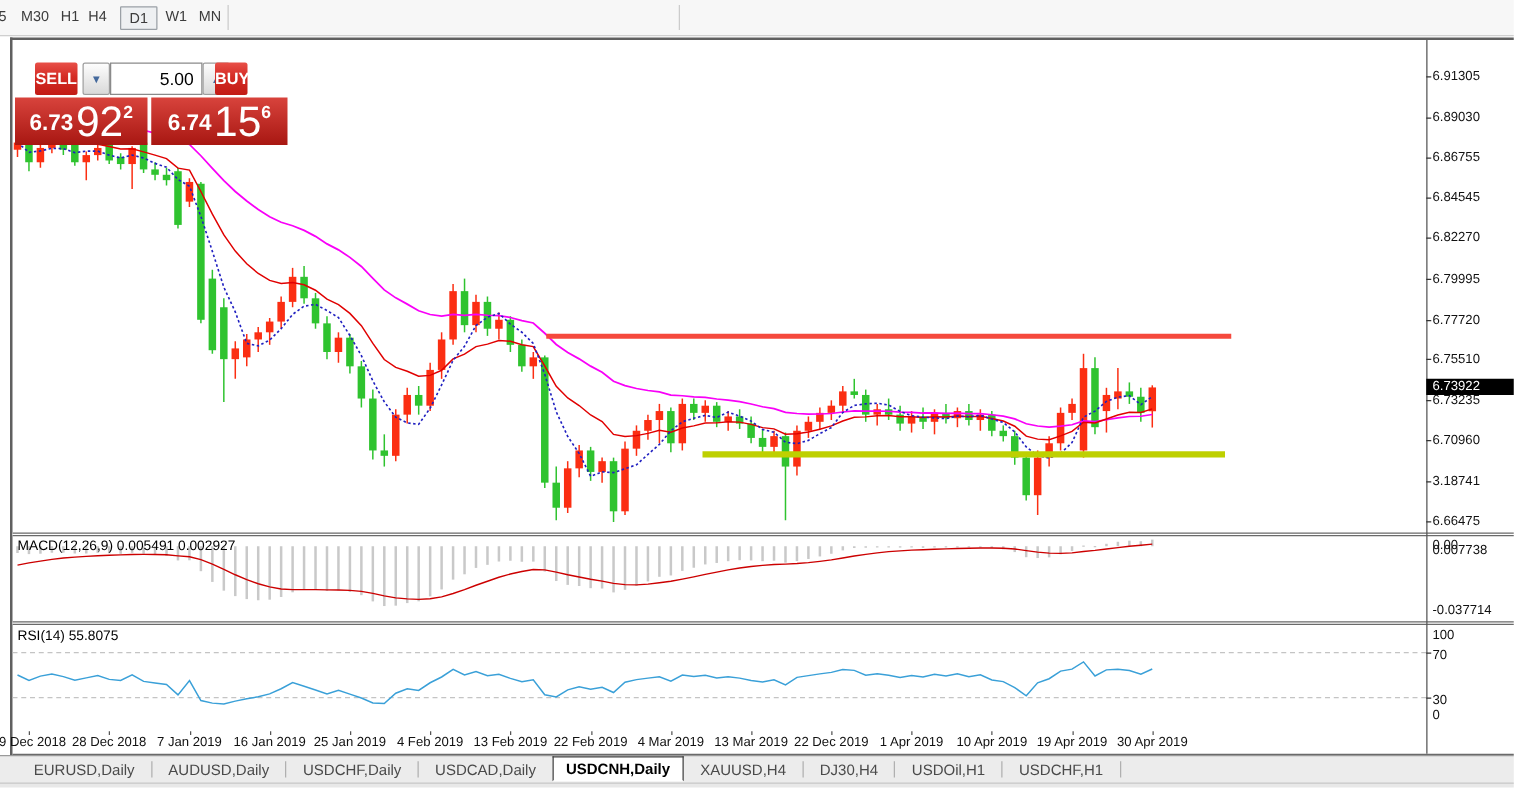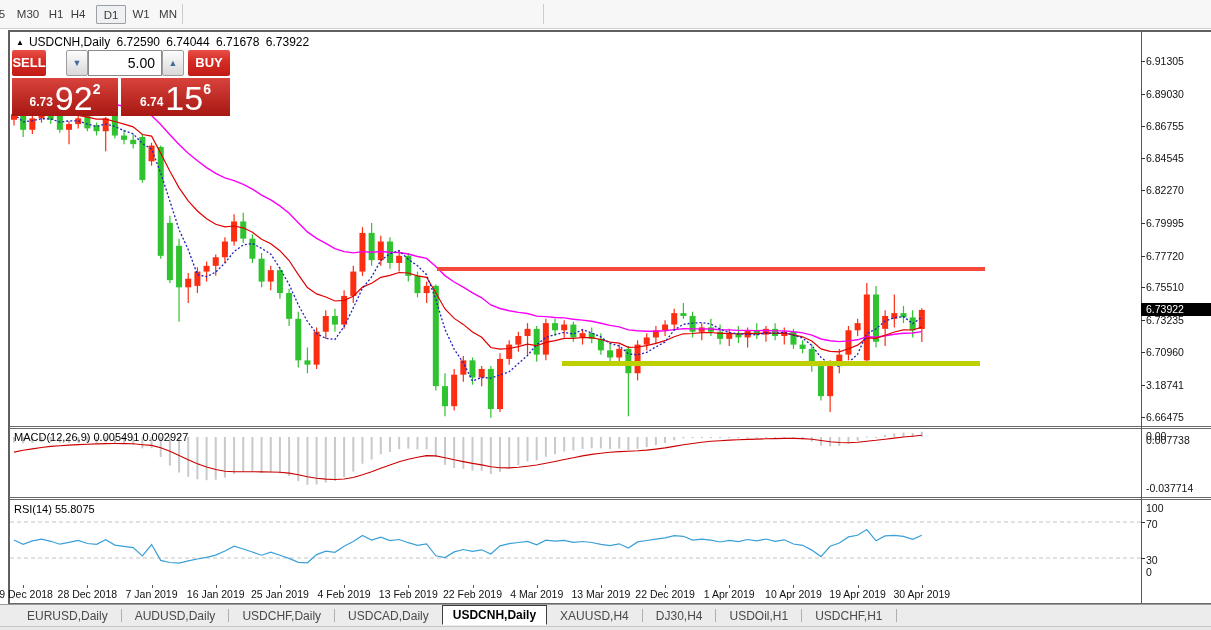--- a/index.html
+++ b/index.html
@@ -39,21 +39,21 @@
   .tp-btn{position:absolute;top:1px;height:26px;color:#fff;font-size:13px;font-weight:bold;
     text-align:center;line-height:26px;background:linear-gradient(180deg,#e85048,#d42b24 45%,#c21b15);
     border-radius:2px;}
   .sp-btn{position:absolute;top:1px;width:22px;height:26px;background:linear-gradient(180deg,#fdfdfd,#d9d9d9);
     border:1px solid #9d9d9d;text-align:center;line-height:24px;font-size:9px;color:#44699c;border-radius:2px;}
   #vol-input{position:absolute;left:76px;top:1px;width:74px;height:26px;border:1px solid #8a8a8a;
     font-size:14px;text-align:right;padding-right:6px;font-family:"Liberation Sans",sans-serif;color:#000;}
   .tp-big{position:absolute;top:29px;height:38px;color:#fff;
     background:linear-gradient(180deg,#d8433c,#a81712);display:flex;align-items:flex-end;
     justify-content:center;padding-bottom:2px;}
-  .big-prefix{font-size:12px;font-weight:bold;margin-bottom:5px;}
+  .big-prefix{font-size:18px;font-weight:bold;margin-bottom:5px;}
   .big-main{font-size:34px;font-weight:400;line-height:32px;margin-left:2px;}
   .big-sup{font-size:14px;font-weight:bold;align-self:flex-start;margin-top:3px;}
   
   #tabbar{position:absolute;left:0;top:604px;width:1211px;height:22px;background:#ececec;
     border-top:1px solid #9a9a9a;display:flex;align-items:center;padding-left:14px;}
   .tab{font-size:12px;color:#4a4a4a;padding:2px 13px;white-space:nowrap;}
   .tab.active{background:#ffffff;color:#000;font-weight:bold;border:1px solid #3f3f3f;
     border-bottom:1px solid #fff;padding:2px 10px;margin-top:-2px;}
   .tab-sep{width:1px;height:13px;background:#b0b0b0;}
   #bottomstrip{position:absolute;left:0;top:626px;width:1211px;height:4px;background:#e8e8e8;
@@ -277,38 +277,31 @@
       <rect x="899.66" y="285.3996000000002" width="6" height="12.888000000000488" fill="#2fc32f"></rect>
       <line x1="911.83" y1="276.23479999999995" x2="911.83" y2="310.03000000000003" stroke="#fb2e12" stroke-width="1.2"></line>
       <rect x="908.83" y="277.95319999999975" width="6" height="19.04560000000015" fill="#fb2e12"></rect>
       <polyline points="4.0,49.9 13.2,53.0 22.3,55.1 31.5,56.8 40.7,58.8 49.9,61.3 59.0,63.3 68.2,64.8 77.4,66.8 86.5,68.9 95.7,70.0 104.9,72.2 114.0,74.5 123.2,76.9 132.4,81.5 141.6,83.6 150.7,92.6 159.9,102.7 169.1,112.5 178.2,121.2 187.4,128.8 196.6,135.6 205.7,141.4 214.9,145.8 224.1,148.6 233.3,152.3 242.4,157.1 251.6,163.1 260.8,167.9 269.9,173.9 279.1,181.2 288.3,190.7 297.4,199.9 306.6,206.3 315.8,211.3 324.9,216.6 334.1,219.6 343.3,220.9 352.5,219.6 361.6,220.2 370.8,219.5 380.0,220.2 389.1,220.5 398.3,222.0 407.5,224.5 416.6,226.4 425.8,234.6 435.0,243.6 444.2,250.0 453.3,255.1 462.5,260.9 471.7,265.8 480.8,273.0 490.0,276.5 499.2,278.8 508.4,280.4 517.5,281.5 526.7,284.1 535.9,284.6 545.0,285.5 554.2,285.9 563.4,287.2 572.5,288.1 581.7,289.3 590.9,291.2 600.0,293.4 609.2,294.9 618.4,297.9 627.6,298.8 636.7,299.3 645.9,299.2 655.1,298.8 664.2,297.6 673.4,296.8 682.6,296.9 691.8,296.9 700.9,297.0 710.1,297.7 719.3,297.9 728.4,298.4 737.6,298.4 746.8,298.6 755.9,298.5 765.1,298.9 774.3,298.9 783.5,299.8 792.6,300.9 801.8,303.1 811.0,307.0 820.1,308.8 829.3,309.6 838.5,308.9 847.6,307.8 856.8,304.8 866.0,305.2 875.1,303.8 884.3,302.3 893.5,301.2 902.7,301.0 911.8,299.6" fill="none" stroke="#f800f8" stroke-width="1.4"></polyline>
       <polyline points="4.0,71.0 13.2,74.8 22.3,76.5 31.5,77.1 40.7,78.6 49.9,81.3 59.0,82.9 68.2,83.4 77.4,85.2 86.5,87.2 95.7,87.1 104.9,89.5 114.0,92.1 123.2,94.9 132.4,102.5 141.6,104.1 150.7,121.2 159.9,139.3 169.1,155.9 178.2,168.9 187.4,179.0 196.6,186.8 205.7,192.3 214.9,194.8 224.1,194.0 233.3,195.8 242.4,200.2 251.6,207.3 260.8,211.7 269.9,218.7 279.1,228.5 288.3,242.7 297.4,255.6 306.6,261.9 315.8,265.0 324.9,269.0 334.1,268.3 343.3,264.2 352.5,255.1 361.6,251.3 370.8,245.3 380.0,243.3 389.1,240.5 398.3,241.0 407.5,243.8 416.6,245.3 425.8,260.8 435.0,277.0 444.2,286.4 453.3,292.4 462.5,300.0 471.7,305.3 480.8,315.5 490.0,317.1 499.2,316.5 508.4,314.7 517.5,312.2 526.7,313.7 535.9,310.4 545.0,308.7 554.2,306.4 563.4,306.3 572.5,305.5 581.7,305.7 590.9,307.5 600.0,310.1 609.2,311.1 618.4,315.4 627.6,315.0 636.7,313.6 645.9,311.4 655.1,308.7 664.2,304.8 673.4,301.8 682.6,301.5 691.8,300.6 700.9,300.5 710.1,301.4 719.3,301.4 728.4,302.0 737.6,301.4 746.8,301.6 755.9,300.9 765.1,301.4 774.3,301.1 783.5,302.8 792.6,304.8 801.8,309.0 811.0,316.9 820.1,319.3 829.3,319.8 838.5,316.7 847.6,313.1 856.8,305.8 866.0,306.4 875.1,303.2 884.3,300.0 893.5,297.9 902.7,298.0 911.8,295.1" fill="none" stroke="#e00000" stroke-width="1.2"></polyline>
       <polyline points="4.0,82.1 13.2,89.9 22.3,88.7 31.5,86.7 40.7,86.9 49.9,90.1 59.0,88.9 68.2,88.9 77.4,92.1 86.5,94.4 95.7,92.1 104.9,94.4 114.0,98.7 123.2,101.8 132.4,111.6 141.6,117.0 150.7,141.1 159.9,169.1 169.1,197.8 178.2,217.5 187.4,242.7 196.6,244.7 205.7,240.1 214.9,231.0 224.1,219.5 233.3,212.9 242.4,211.5 251.6,216.4 260.8,222.1 269.9,236.4 279.1,252.5 288.3,272.8 297.4,289.4 306.6,301.7 315.8,306.3 324.9,307.5 334.1,294.6 343.3,275.9 352.5,256.2 361.6,245.0 370.8,228.4 380.0,221.8 389.1,218.7 398.3,227.3 407.5,233.8 416.6,242.7 425.8,267.4 435.0,297.4 444.2,317.2 453.3,330.7 462.5,349.0 471.7,345.5 480.8,346.1 490.0,343.0 499.2,339.8 508.4,331.5 517.5,323.5 526.7,312.6 535.9,305.4 545.0,302.6 554.2,300.3 563.4,302.0 572.5,297.7 581.7,300.9 590.9,304.9 600.0,311.5 609.2,313.8 618.4,321.8 627.6,322.9 636.7,320.3 645.9,314.9 655.1,310.0 664.2,298.0 673.4,292.3 682.6,291.1 691.8,290.6 700.9,292.0 710.1,297.1 719.3,300.6 728.4,301.7 737.6,302.3 746.8,302.9 755.9,300.9 765.1,301.4 774.3,300.3 783.5,303.2 792.6,306.0 801.8,313.5 811.0,325.5 820.1,332.4 829.3,334.4 838.5,330.7 847.6,322.1 856.8,301.7 866.0,296.9 875.1,289.1 884.3,285.7 893.5,284.5 902.7,291.7 911.8,285.3" fill="none" stroke="#2020c0" stroke-width="1.3" stroke-dasharray="2 2"></polyline>
       <rect x="552" y="329.0099999999996" width="418" height="5" fill="#bed000"></rect>
       <rect x="427" y="234.99799999999982" width="548" height="4" fill="#f5493d"></rect>
     </svg>
 
-  <div id="chart-title">
-    <span class="tri">▲</span><span>USDCNH,Daily</span>
-    <span>6.72590</span>
-    <span>6.74044</span>
-    <span>6.71678</span>
-    <span>6.73922</span>
-  </div>
 
   <div id="trade-panel">
-    <div class="tp-btn" style="left:0;width:34px;">SELL</div>
+    <div class="tp-btn" style="left:16px;width:34px;">SELL</div>
     <div class="sp-btn" style="left:54px;">
       <span>▼</span>
     </div>
     <input id="vol-input" value="5.00" style="">
     <div class="sp-btn" style="left:150px;">
       <span>▲</span>
     </div>
-    <div class="tp-btn" style="left:176px;width:42px;">BUY</div>
+    <div class="tp-btn" style="left:160px;width:26px;">BUY</div>
 
     <div class="tp-big" style="left:0;width:106px;">
       <span class="big-prefix">6.73</span>
       <span class="big-main">92</span>
       <span class="big-sup">2</span>
     </div>
     <div class="tp-big" style="left:109px;width:109px;">
       <span class="big-prefix">6.74</span>
       <span class="big-main">15</span>
       <span class="big-sup">6</span>

